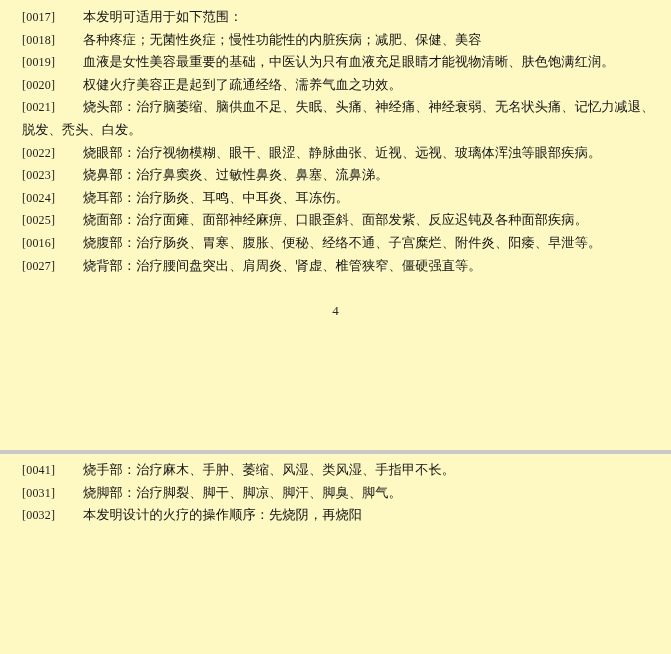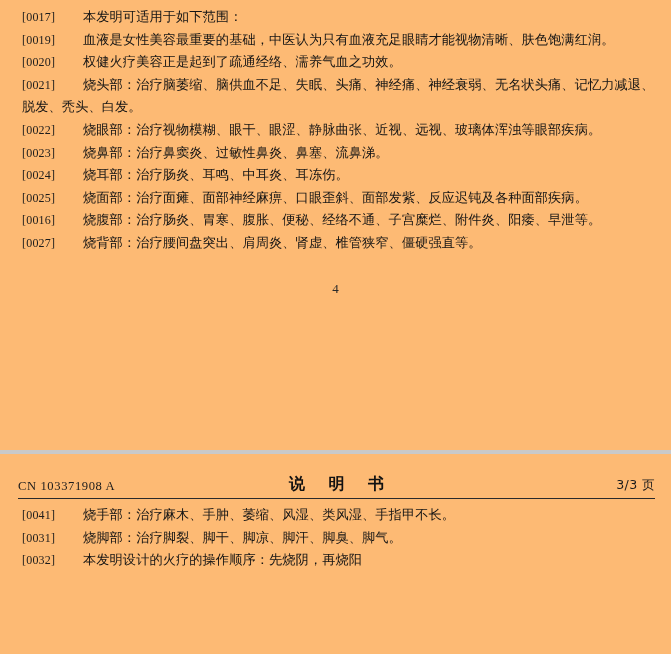--- a/index.html
+++ b/index.html
@@ -13,21 +13,21 @@
     position: relative;
     font-family: "Liberation Serif", "DejaVu Serif", serif;
     color: #1a1a1a;
     overflow: hidden;
   }
 
   .page-scan {
     position: absolute;
     left: 0;
     width: 671px;
-    background: #fdba74;
+    background: #fef9c3;
   }
 
   
   #page-upper { top: 0; height: 450px; }
   
   #page-divider {
     position: absolute;
     left: 0;
     top: 450px;
     width: 671px;
@@ -119,20 +119,23 @@
 </head>
 <body>
 
 <div class="page-scan" id="page-upper">
   <div class="body-block">
 
     <p class="para">
       <span class="pnum">[0017]</span><span class="ptext">本发明可适用于如下范围：</span>
     </p>
 
+    <p class="para">
+      <span class="pnum">[0018]</span><span class="ptext">各种疼症；无菌性炎症；慢性功能性的内脏疾病；减肥、保健、美容</span>
+    </p>
 
     <p class="para">
       <span class="pnum">[0019]</span><span class="ptext">血液是女性美容最重要的基础，中医认为只有血液充足眼睛才能视物清晰、肤色饱满红润。</span>
     </p>
 
     <p class="para">
       <span class="pnum">[0020]</span><span class="ptext">权健火疗美容正是起到了疏通经络、濡养气血之功效。</span>
     </p>
 
     <p class="para">
@@ -164,25 +167,20 @@
     </p>
 
     <div class="folio">4</div>
   </div>
 </div>
 
 <div id="page-divider"></div>
 
 <div class="page-scan" id="page-lower">
 
-  <div class="doc-header">
-    <span class="hdr-left">CN 103371908 A</span>
-    <span class="hdr-center">说 明 书</span>
-    <span class="hdr-right">3/3 页</span>
-  </div>
 
   <div class="body-block">
 
 
     <p class="para">
       <span class="pnum">[0041]</span><span class="ptext">烧手部：治疗麻木、手肿、萎缩、风湿、类风湿、手指甲不长。</span>
     </p>
 
 
     <p class="para">

